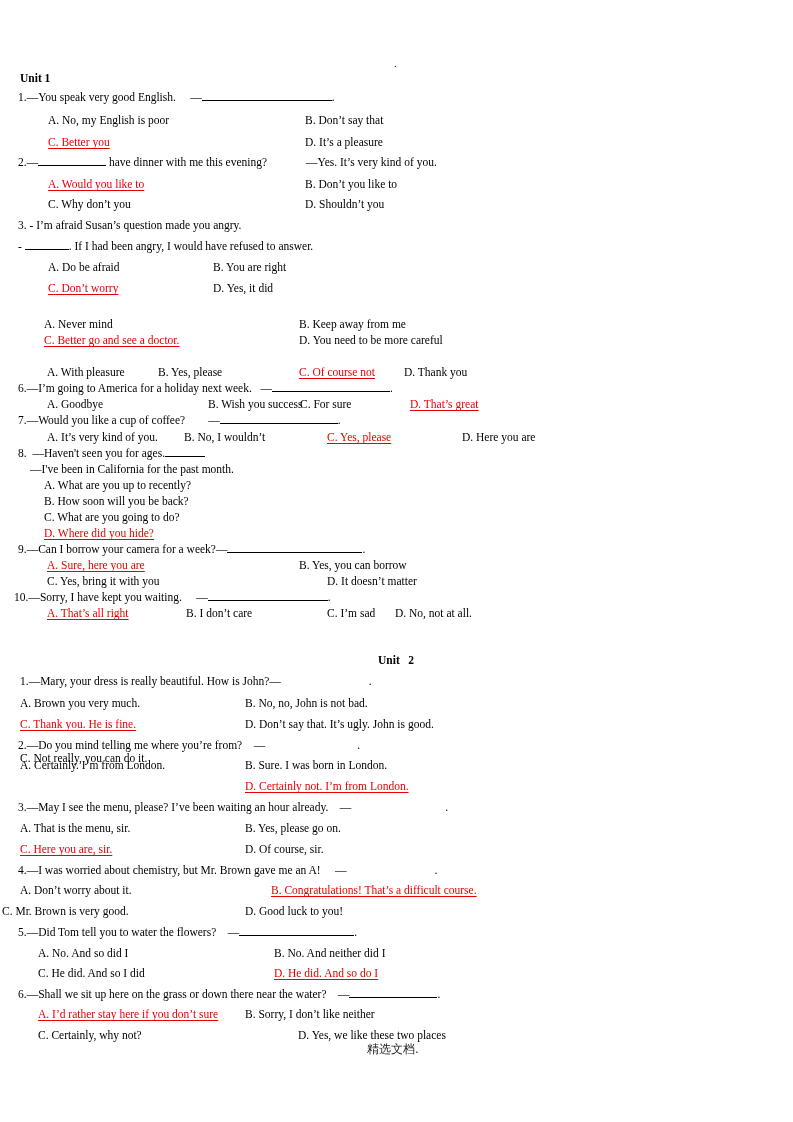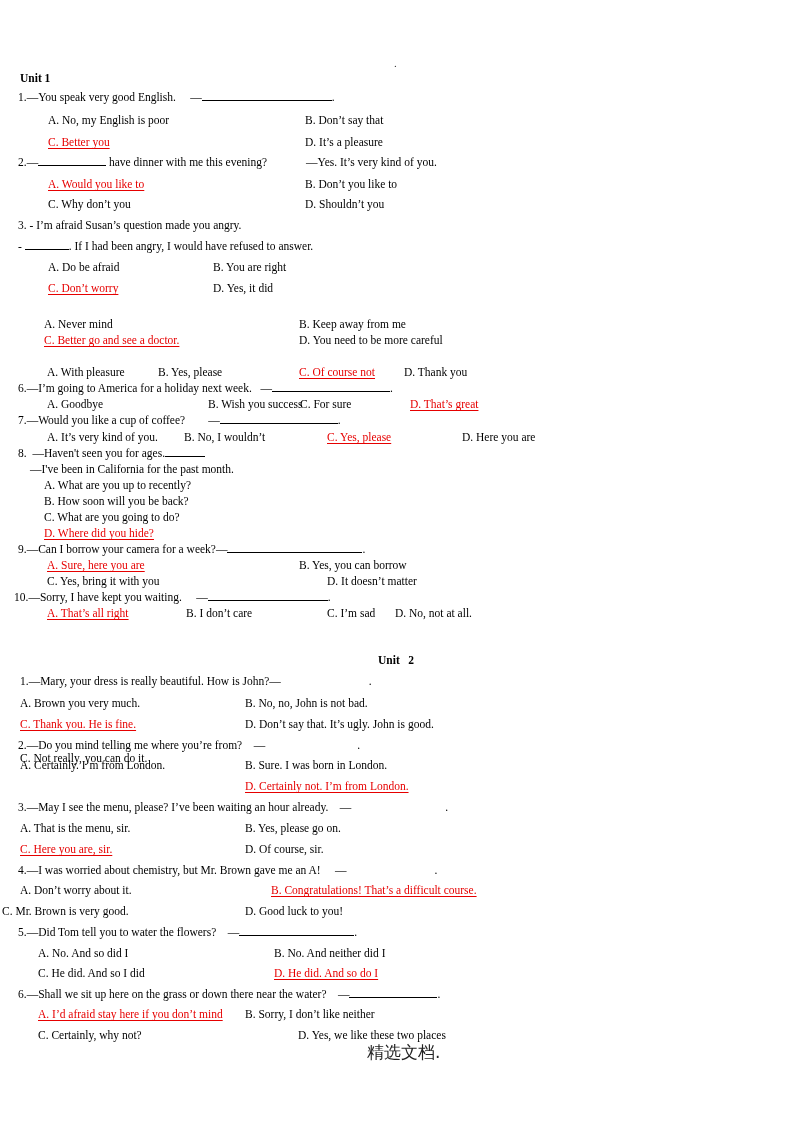--- a/index.html
+++ b/index.html
@@ -44,21 +44,21 @@
   .blank {
     display: inline-block;
     border-bottom: 1px solid #000;
     vertical-align: baseline;
   }
   .footer {
     position: absolute;
     left: 367px;
     top: 1041px;
     font-family: "DejaVu Sans", sans-serif;
-    font-size: 17px;
+    font-size: 12px;
     color: #222;
     white-space: pre;
   }
 </style>
 </head>
 <body>
 
 <div class="page">
 
   <span class="topdot">.</span>
@@ -152,20 +152,20 @@
   <div class="t" style="left:2px; top:905px;">C. Mr. Brown is very good.</div>
   <div class="t" style="left:245px; top:905px;">D. Good luck to you!</div>
 
   <div class="t" style="left:18px; top:926px;"><span>5.—Did Tom tell you to water the flowers?    —</span><span class="blank" style="width:115px;"></span><span>.</span></div>
   <div class="t" style="left:38px; top:947px;">A. No. And so did I</div>
   <div class="t" style="left:274px; top:947px;">B. No. And neither did I</div>
   <div class="t" style="left:38px; top:967px;">C. He did. And so I did</div>
   <div class="t red u" style="left:274px; top:967px;">D. He did. And so do I</div>
 
   <div class="t" style="left:18px; top:988px;"><span>6.—Shall we sit up here on the grass or down there near the water?    —</span><span class="blank" style="width:88px;"></span><span>.</span></div>
-  <div class="t red u" style="left:38px; top:1008px;">A. I’d afraid stay here if you don’t mind</div>
+  <div class="t red u" style="left:38px; top:1008px;">A. I’d rather stay here if you don’t sure</div>
   <div class="t" style="left:245px; top:1008px;">B. Sorry, I don’t like neither</div>
   <div class="t" style="left:38px; top:1029px;">C. Certainly, why not?</div>
   <div class="t" style="left:274px; top:1029px;margin-left:24px;">D. Yes, we like these two places</div>
 
   <div class="footer">精选文档.</div>
 
 </div>
 
 </body></html>

